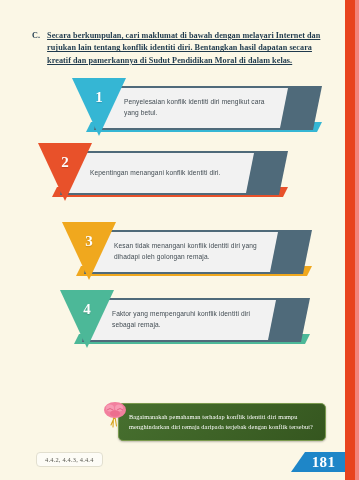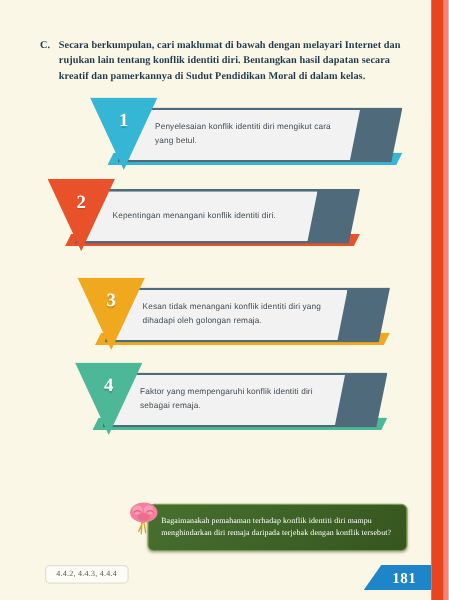--- a/index.html
+++ b/index.html
@@ -35,21 +35,21 @@
     display: flex;
     gap: 7px;
     color: #1F3A4D;
     font-family: "Liberation Serif", serif;
     font-weight: bold;
     font-size: 8.2px;
     line-height: 1.52;
     letter-spacing: 0.05px;
   }
   .instruction .label { flex: 0 0 auto; }
-  .instruction .body { flex: 1 1 auto; }
+  .instruction .body { flex: 1 1 auto; text-decoration: underline; }
 
   
   .item { position: absolute; height: 58px; }
 
   .bar-shadow {
     position: absolute;
     left: 14px; top: 44px;
     width: 236px; height: 10px;
     background: var(--accent);
     clip-path: polygon(5px 0, 100% 0, calc(100% - 5px) 100%, 0 100%);
@@ -144,21 +144,21 @@
     right: 14px; top: 452px;
     width: 54px; height: 20px;
     background: #1E86C8;
     clip-path: polygon(14px 0, 100% 0, 100% 100%, 0 100%);
     display: flex; align-items: center; justify-content: center;
   }
   .page-number {
     color: #FFFFFF;
     font-family: "Liberation Serif", serif;
     font-weight: bold;
-    font-size: 12px;
+    font-size: 15px;
     padding-left: 11px;
     letter-spacing: 0.4px;
   }
 </style>
 </head>
 <body>
 
 <div id="page">
 
   <div class="edge-orange"></div>

